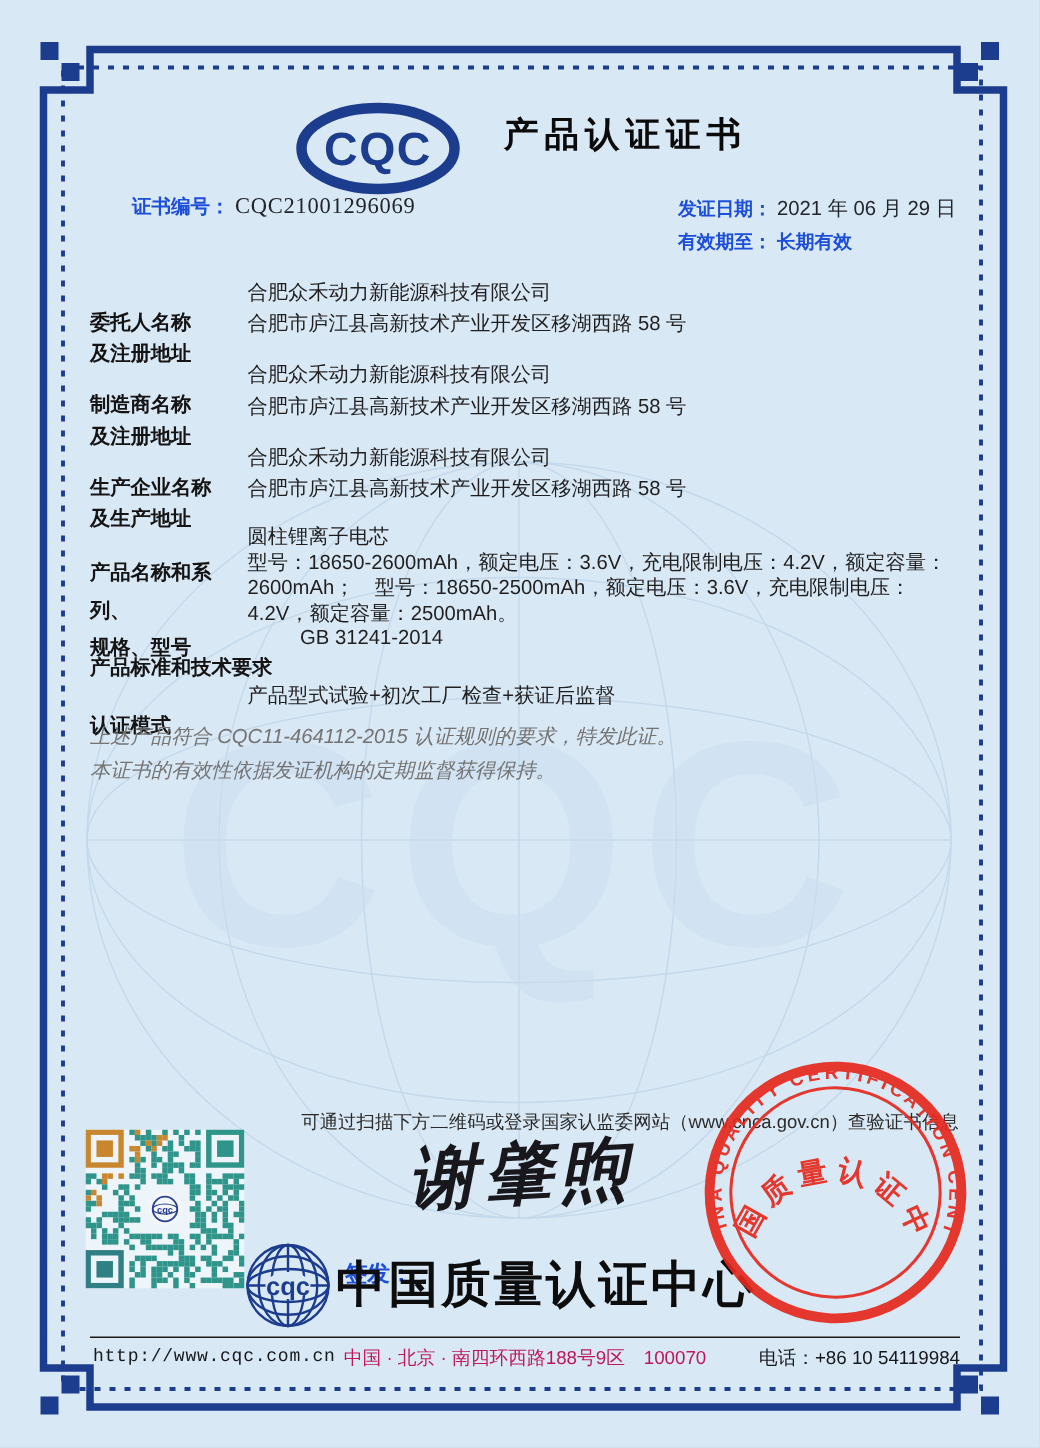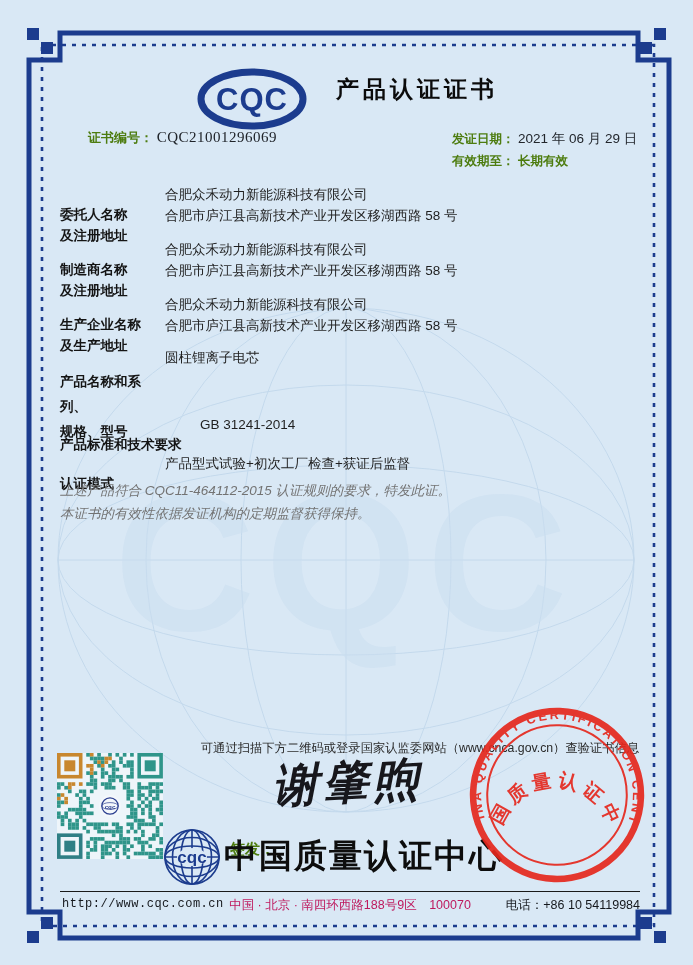--- a/index.html
+++ b/index.html
@@ -1,21 +1,21 @@
 <!DOCTYPE html>
 <html><head>
 <meta charset="utf-8">
 <style>
   html,body{margin:0;padding:0;}
   body{background:#c9d6e2;font-family:"Liberation Sans","DejaVu Sans",sans-serif;}
   #page{position:relative;width:693px;height:965px;background:#d9e8f5;overflow:hidden;margin:0 auto;}
   .abs{position:absolute;}
   .lbl{font-weight:bold;color:#141414;margin-top:20px;}
   .val{color:#1f1f1f;}
-  .kai{font-family:"DejaVu Serif","Liberation Serif",serif;font-weight:bold;color:#4d7c0f;}
+  .kai{font-family:"DejaVu Serif","Liberation Serif",serif;font-weight:bold;color:#1d4ed8;}
   
   #title{left:336px;top:74px;font-size:23px;font-weight:bold;letter-spacing:4px;color:#0b0b0b;z-index:3;}
   #hdr-logo{left:196px;top:68px;z-index:3;}
   
   #meta-left{left:88px;top:129px;font-size:13px;z-index:3;}
   #meta-left .num{font-family:Liberation Serif, serif;font-weight:normal;font-size:15px;color:#20242a;letter-spacing:.5px;}
   #meta-right{left:452px;top:128px;font-size:12.5px;line-height:21px;z-index:3;}
   #meta-right .v{font-weight:normal;font-family:"Liberation Sans",sans-serif;font-size:13.5px;color:#22262c;}
   
   .row{left:60px;width:588px;display:flex;font-size:13.5px;line-height:21px;z-index:3;}
@@ -122,20 +122,21 @@
     </div>
   </div>
 
   <div class="row abs" style="top:349px;">
     <div class="lc lbl" style="line-height:25px;">
       <div>产品名称和系列、</div>
       <div>规格、型号</div>
     </div>
     <div class="vc val" style="line-height:17px;">
       <div>圆柱锂离子电芯</div>
+      <div>型号：18650-2600mAh，额定电压：3.6V，充电限制电压：4.2V，额定容量：2600mAh；　型号：18650-2500mAh，额定电压：3.6V，充电限制电压：4.2V，额定容量：2500mAh。</div>
     </div>
   </div>
 
   <div class="row abs" style="top:414px;">
     <div class="lc lbl" style="width:140px;flex:0 0 140px;">产品标准和技术要求</div>
     <div class="vc val" style="margin-left:-35px;padding-left:35px;">GB 31241-2014</div>
   </div>
 
   <div class="row abs" style="top:453px;justify-content:space-between;">
     <div class="lc lbl">认证模式</div>

